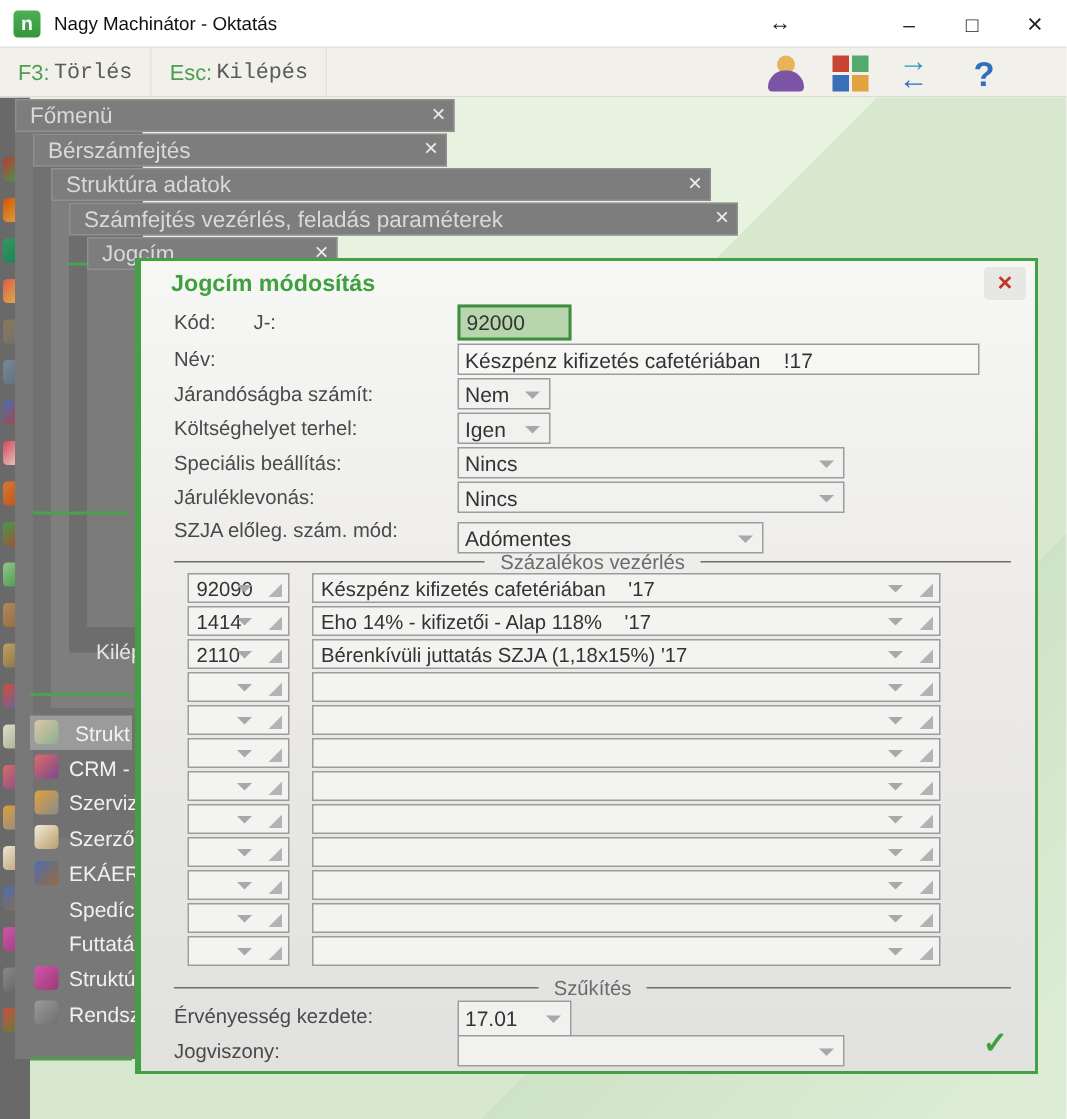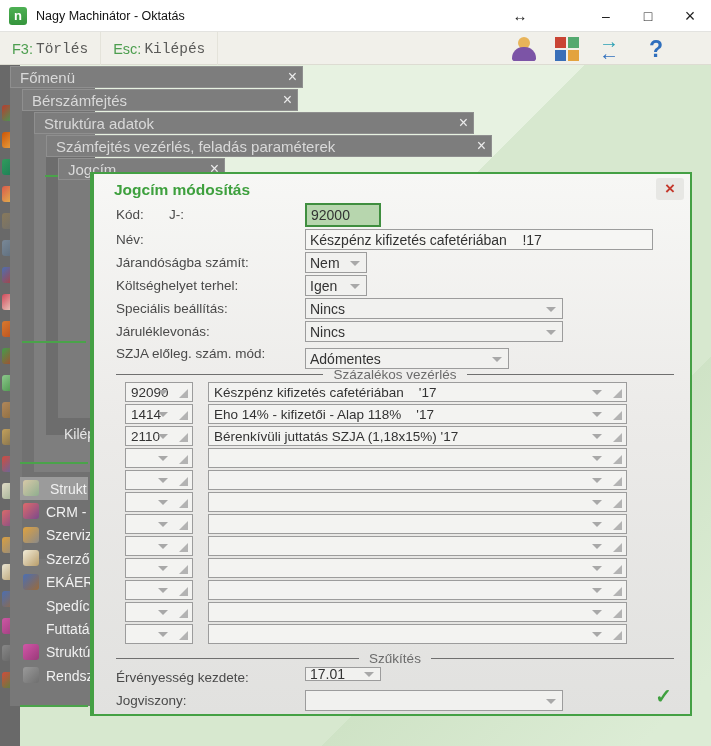--- a/index.html
+++ b/index.html
@@ -353,20 +353,20 @@
         </div>
       </div>
 
     <div class="section-hdr" style="top:477px;">
       <span class="line"></span>
       <span class="stxt">Szűkítés</span>
       <span class="line"></span>
     </div>
 
     <div class="lbl" style="top:496px;">Érvényesség kezdete:</div>
-    <div class="combo" style="left:211px;top:493px;width:76px;height:14px;"><span>17.01</span><span class="dd-arrow"></span></div>
+    <div class="combo" style="left:211px;top:493px;width:76px;height:24px;"><span>17.01</span><span class="dd-arrow"></span></div>
 
     <div class="lbl" style="top:519px;">Jogviszony:</div>
     <div class="combo" style="left:211px;top:516px;width:258px;height:21px;"><span></span><span class="dd-arrow"></span></div>
 
     <div class="confirm">✓</div>
   </div>
 </div>
 
 </body></html>

